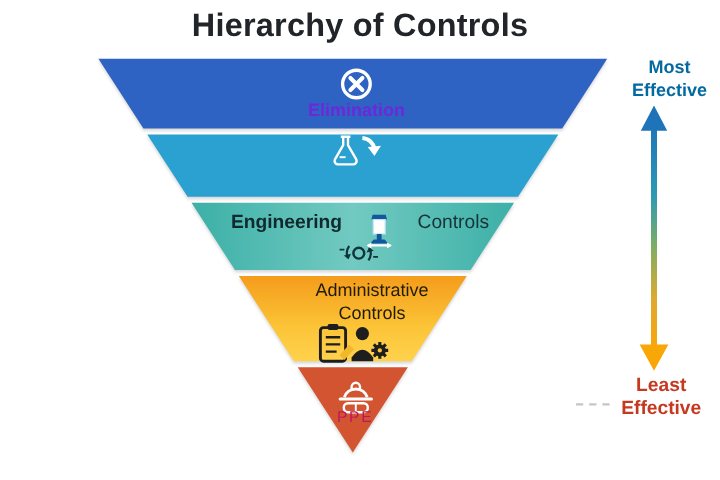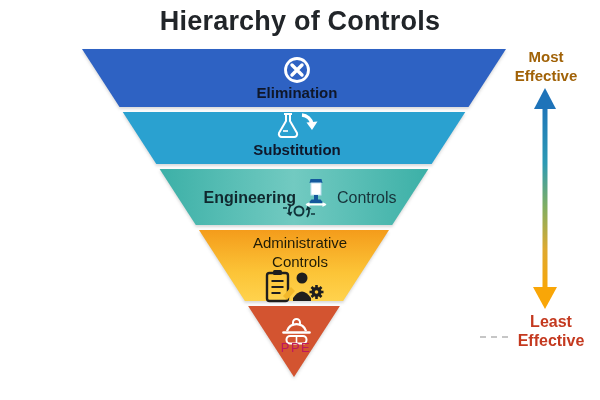--- a/index.html
+++ b/index.html
@@ -11,40 +11,40 @@
   #funnel-svg { position:absolute; left:0; top:0; }
   .band { filter: drop-shadow(0 2px 1.5px rgba(40,40,40,0.18)); }
 
   .abs { position:absolute; }
   .ctr { transform:translateX(-50%); text-align:center; }
 
   #page-title {
     left:300px; top:6px; font-size:27px; font-weight:700; color:#212529;
     white-space:nowrap; letter-spacing:0.2px;
   }
-  .band-label { color:#0f172a; font-weight:700; white-space:nowrap; }
+  .band-label { color:#6d28d9; font-weight:700; white-space:nowrap; }
   #elimination-label  { left:297px; top:84px;  font-size:15px; }
   #substitution-label { left:297px; top:141px; font-size:15px; }
 
   #engineering-row {
-    left:300px; top:177px; display:flex; align-items:flex-end; gap:8px;
+    left:300px; top:177px; display:flex; align-items:flex-start; gap:19px;
     transform:translateX(-50%); white-space:nowrap;
   }
   #engineering-row .bold { font-weight:700; font-size:16px; color:#10282e; }
   #engineering-row .rest { font-weight:400; font-size:16px; color:#17333a; }
 
   #administrative-label {
-    left:300px; top:233px; font-size:15px; color:#201c06; line-height:19px;
+    left:310px; top:233px; font-size:15px; color:#201c06; line-height:19px;
     font-weight:500;
   }
   #ppe-label { left:296px; top:340px; font-size:13px; letter-spacing:1.5px;
     color:#be185d; font-weight:500; }
 
-  #most-effective-label  { left:546px; top:47px;  font-size:15px; font-weight:700;
-    color:#a16207; line-height:19px; }
+  #most-effective-label  { left:558px; top:47px;  font-size:15px; font-weight:700;
+    color:#0369a1; line-height:19px; }
   #least-effective-label { left:551px; top:312px; font-size:16px; font-weight:700;
     color:#c4391f; line-height:19px; }
   #least-dashes { left:480px; top:336px; width:28px; height:0;
     border-top:2px dashed #c6c6c6; }
 </style>
 </head>
 <body>
 
 <div id="stage">
 
@@ -124,21 +124,20 @@
       <rect x="542.5" y="103" width="5" height="188" fill="url(#grad-arrow)"></rect>
       <polygon points="545,88 534,109 556,109" fill="#1e73b9"></polygon>
       <polygon points="545,309 533,287 557,287" fill="#f9a607"></polygon>
     </g>
   </svg>
 
   <div id="page-title" class="abs ctr">Hierarchy of Controls</div>
 
   <div id="elimination-label" class="abs ctr band-label">Elimination</div>
 
-  <div id="substitution-label" class="abs ctr band-label">Substitution</div>
 
   <div id="engineering-row" class="abs">
     <span class="bold">Engineering</span>
     <svg width="25" height="30" viewBox="0 0 25 30">
       <polygon points="7,2 18,2 19,6 6,6" fill="#13589c"></polygon>
       <rect x="7.5" y="6" width="10" height="12" fill="#ffffff" stroke="#bfe0f2" stroke-width="1"></rect>
       <rect x="10.5" y="18" width="4" height="5" fill="#13589c"></rect>
       <polygon points="5,26 20,26 17,22.5 8,22.5" fill="#13589c"></polygon>
       <path d="M3 27.5 h19" stroke="#ffffff" stroke-width="2"></path>
       <polygon points="2,27.5 6,25 6,30" fill="#ffffff"></polygon>

